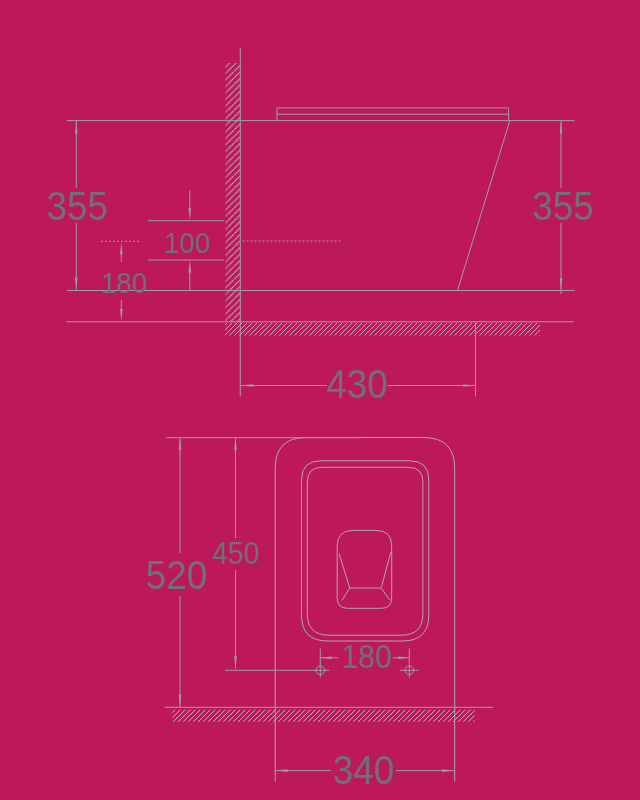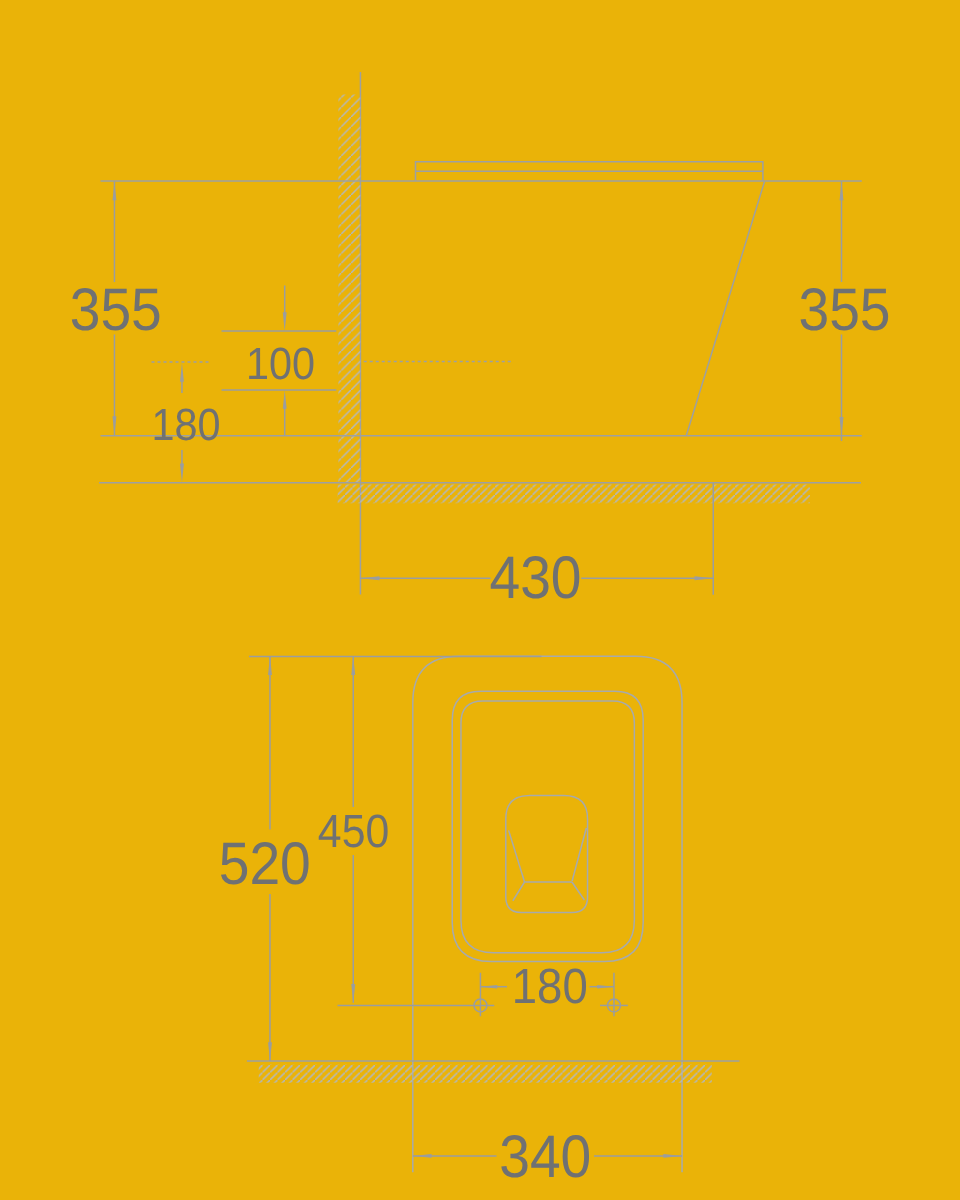--- a/index.html
+++ b/index.html
@@ -1,16 +1,16 @@
 <!DOCTYPE html>
 <html><head>
 <meta charset="utf-8">
 <style>
   html,body{margin:0;padding:0;background:#ffffff;}
-  .wrap{width:640px;height:800px;position:relative;overflow:hidden;background:#eab308;}
+  .wrap{width:640px;height:800px;position:relative;overflow:hidden;background:#be185d;}
   text{font-family:"Liberation Sans", sans-serif;fill:#6f7173;}
 </style>
 </head>
 <body>
 <div class="wrap">
 <svg width="640" height="800" viewBox="0 0 640 800">
 <defs>
   <pattern id="h5" width="5" height="5" patternUnits="userSpaceOnUse">
     <path d="M-1,6 L6,-1" stroke="#b4b7b9" stroke-width="1" fill="none"></path>
   </pattern>

